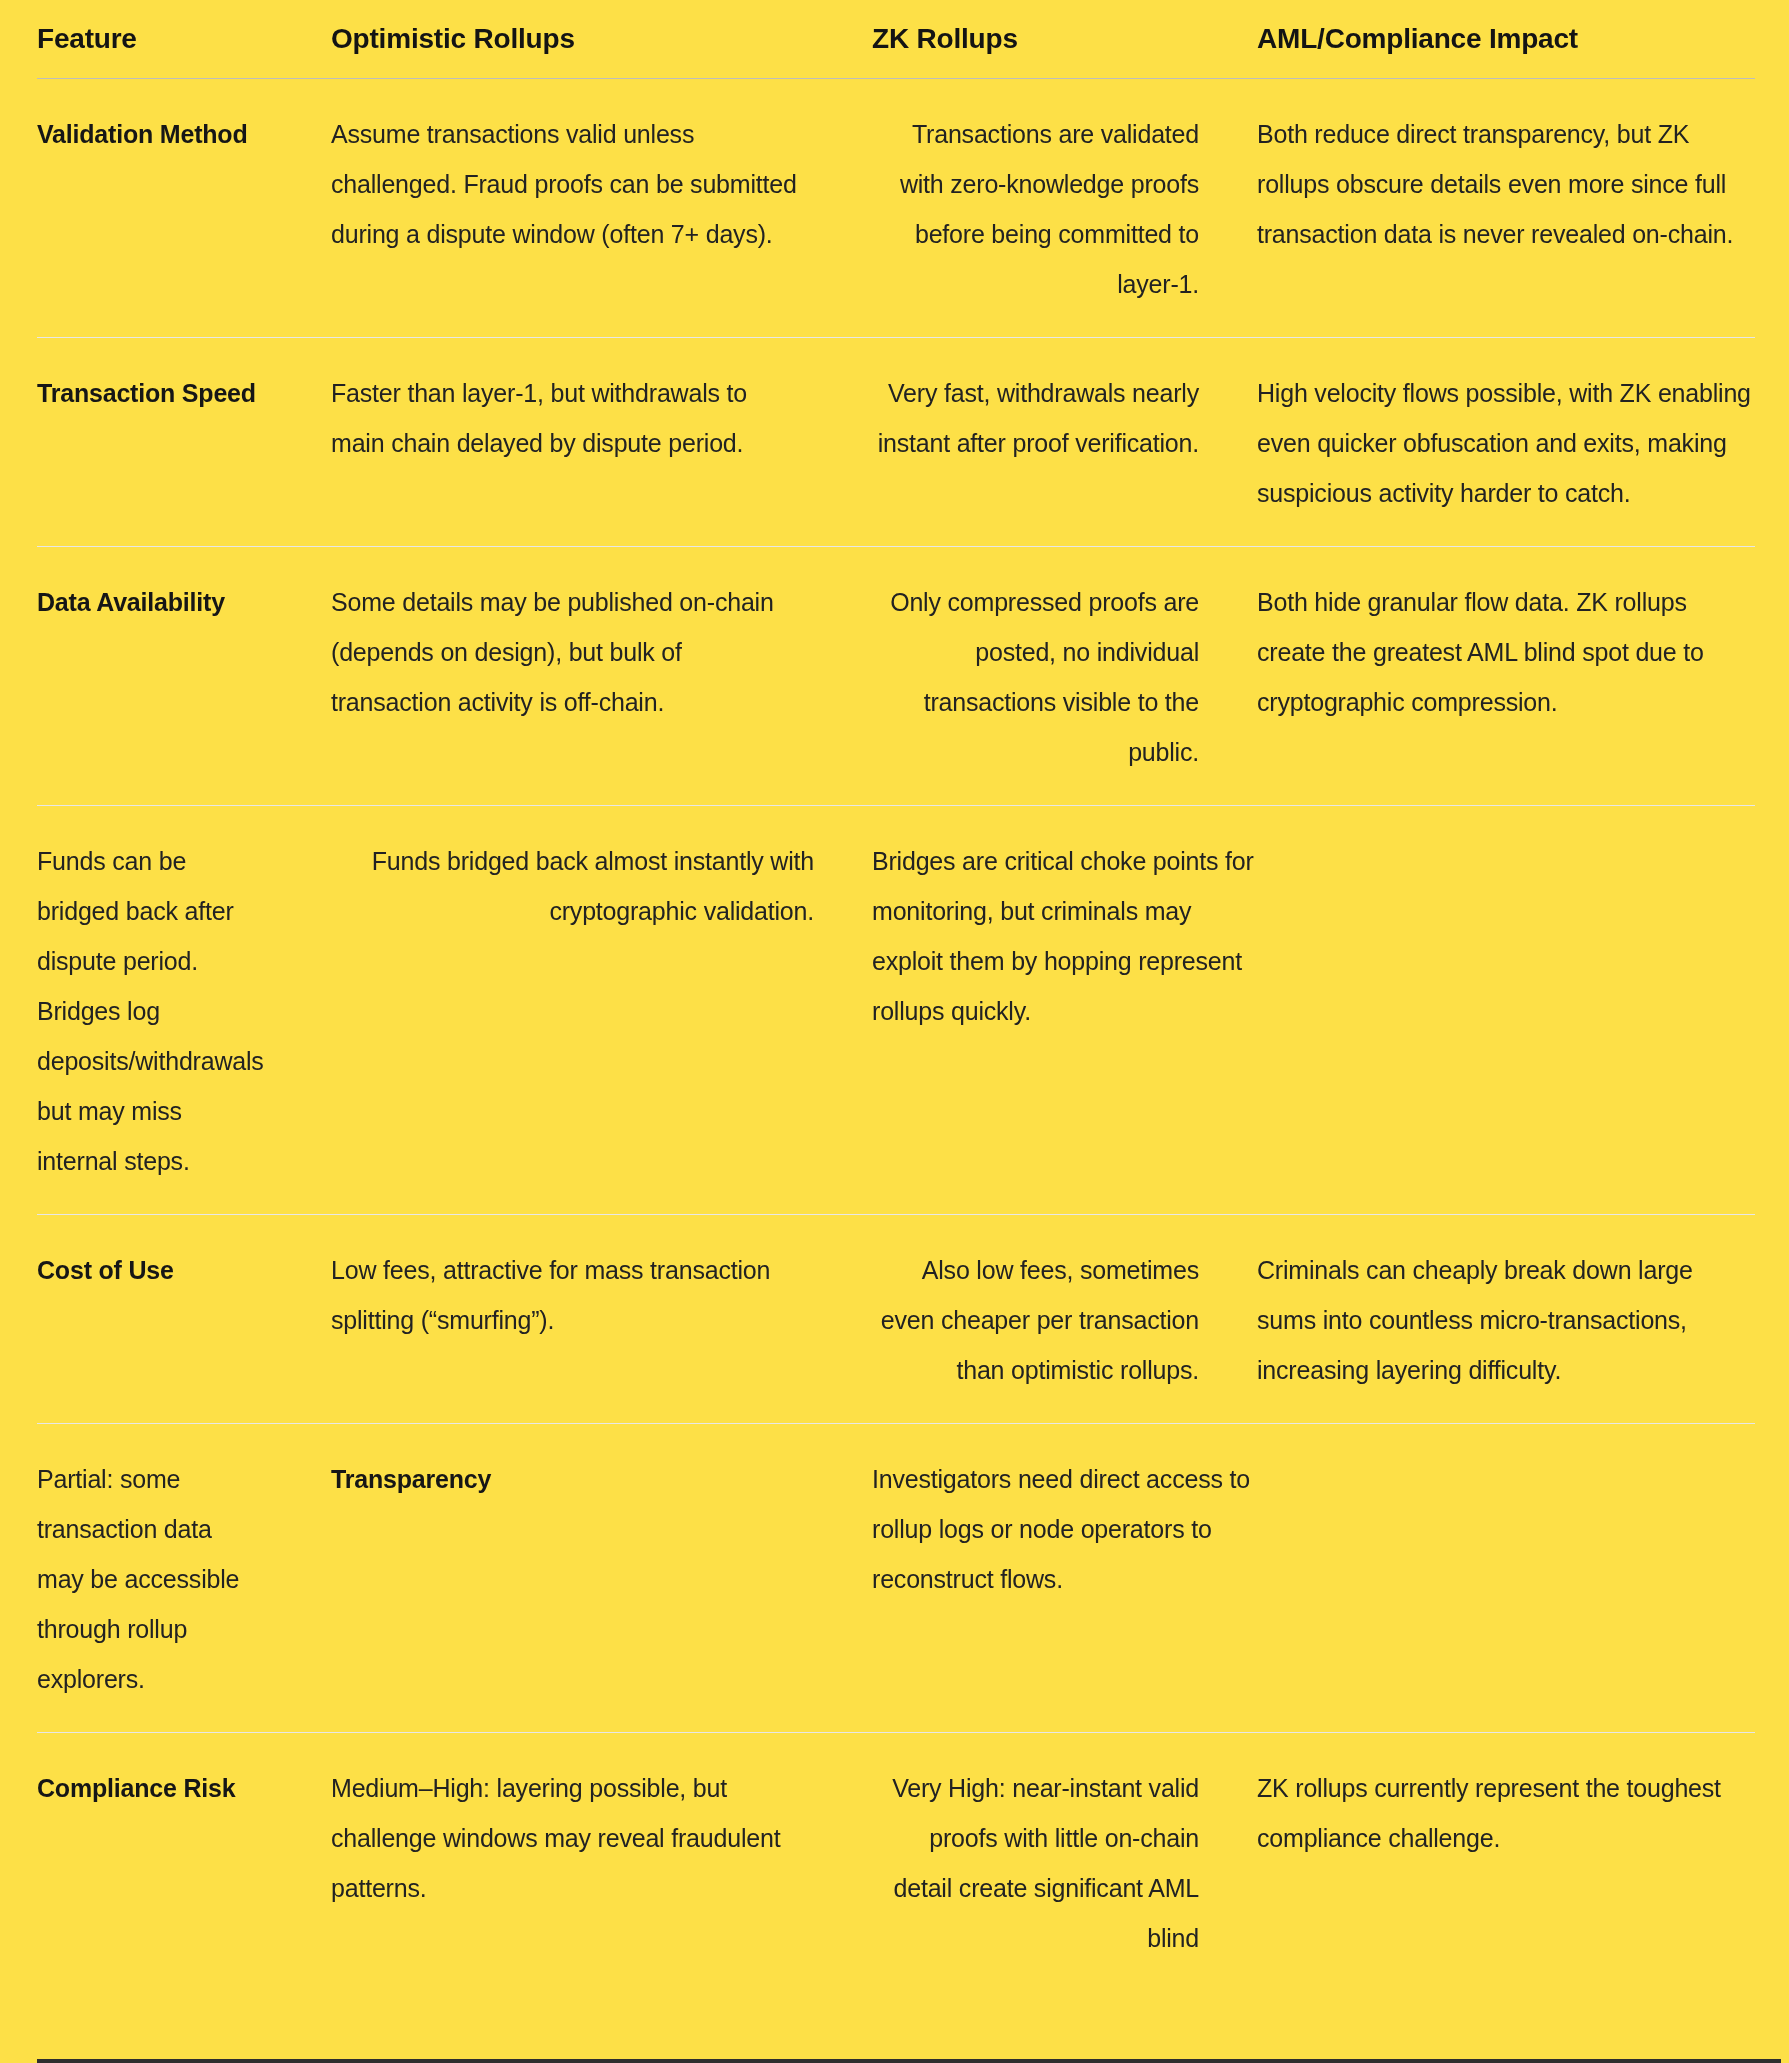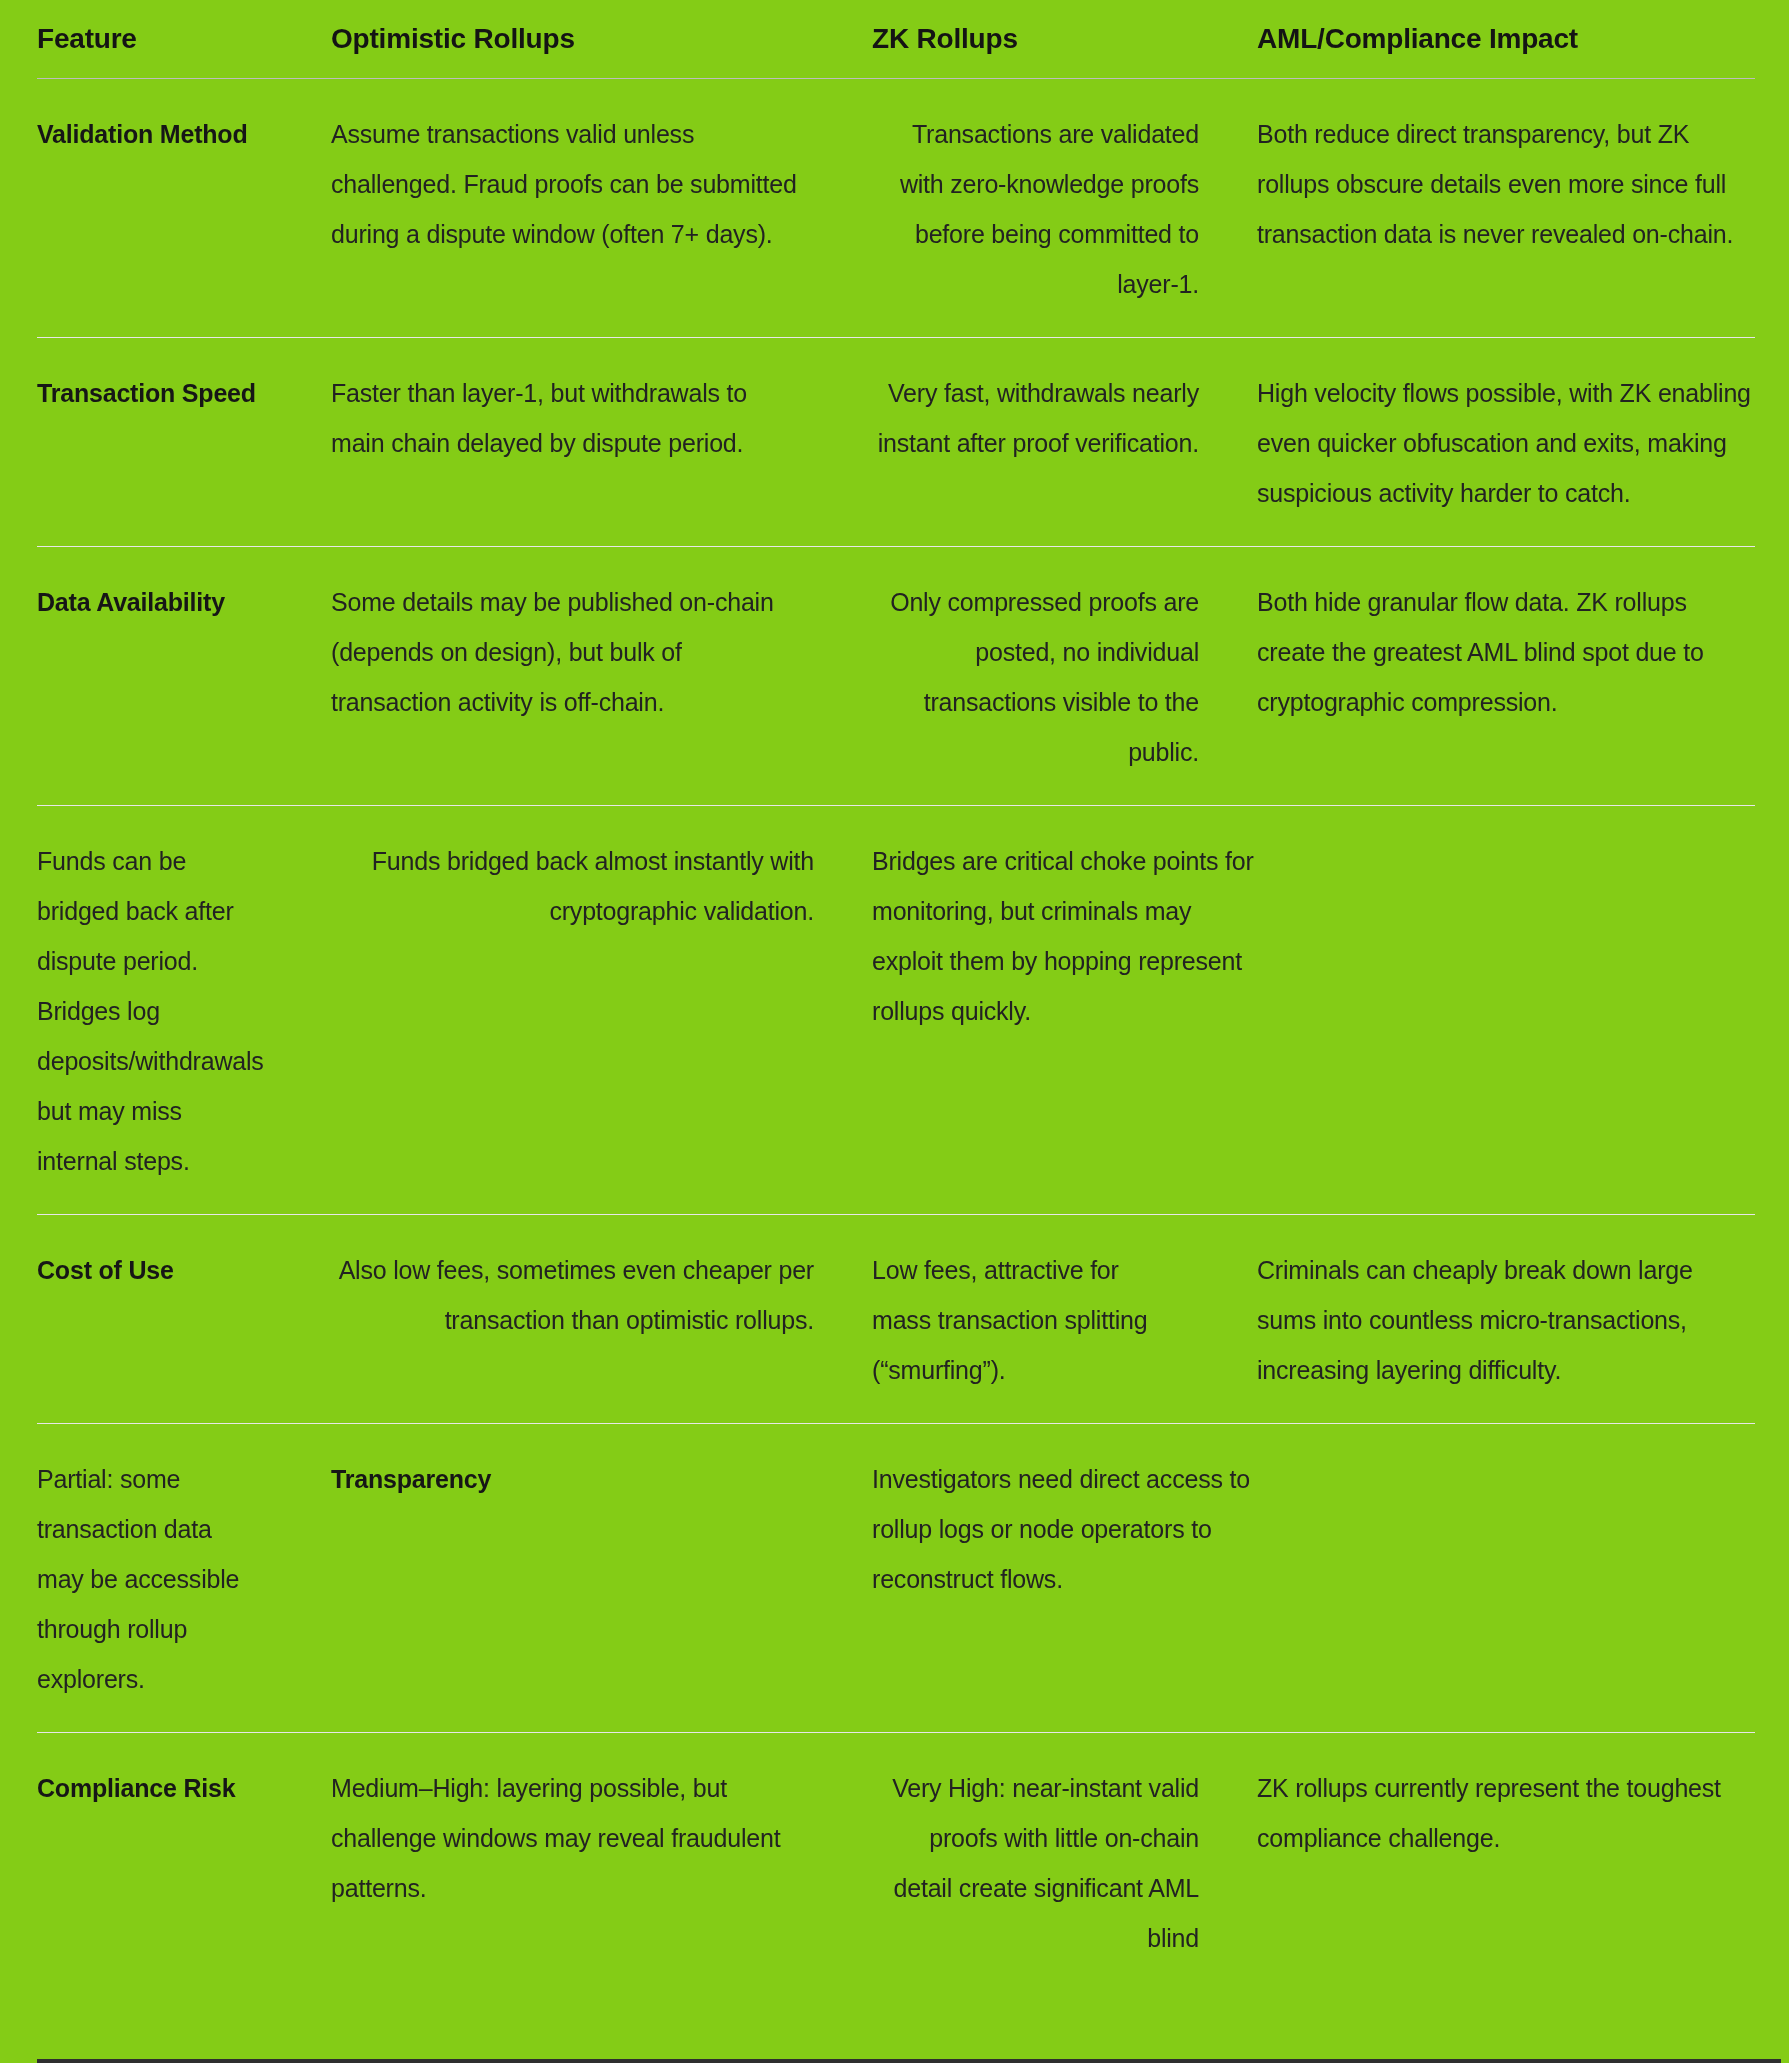--- a/index.html
+++ b/index.html
@@ -5,21 +5,21 @@
   * { margin: 0; padding: 0; box-sizing: border-box; }
   html, body {
     background: #fcfcfc;
     font-family: "Liberation Sans", "DejaVu Sans", sans-serif;
   }
   .page {
     position: relative;
     width: 1790px;
     height: 2063px;
     margin: 0 auto;
-    background: #84cc16;
+    background: #fde047;
     overflow: hidden;
   }
   .table {
     position: absolute;
     left: 37px;
     right: 35px;
     top: 0;
     color: #212121;
   }
   .grid-row {
@@ -104,22 +104,22 @@
   </div>
 
   <div class="grid-row data-row">
     <div class="cell optimistic">Funds can be bridged back after dispute period. Bridges log deposits/withdrawals but may miss internal steps.</div>
     <div class="cell zk">Funds bridged back almost instantly with cryptographic validation.</div>
     <div class="cell aml">Bridges are critical choke points for monitoring, but criminals may exploit them by hopping represent rollups quickly.</div>
   </div>
 
   <div class="grid-row data-row">
     <div class="cell feature">Cost of Use</div>
+    <div class="cell optimistic">Low fees, attractive for mass transaction splitting (“smurfing”).</div>
     <div class="cell zk">Also low fees, sometimes even cheaper per transaction than optimistic rollups.</div>
-    <div class="cell optimistic">Low fees, attractive for mass transaction splitting (“smurfing”).</div>
     <div class="cell aml">Criminals can cheaply break down large sums into countless micro-transactions, increasing layering difficulty.</div>
   </div>
 
   <div class="grid-row data-row">
     <div class="cell optimistic">Partial: some transaction data may be accessible through rollup explorers.</div>
     <div class="cell feature">Transparency</div>
     <div class="cell aml">Investigators need direct access to rollup logs or node operators to reconstruct flows.</div>
   </div>
 
   <div class="grid-row data-row">

